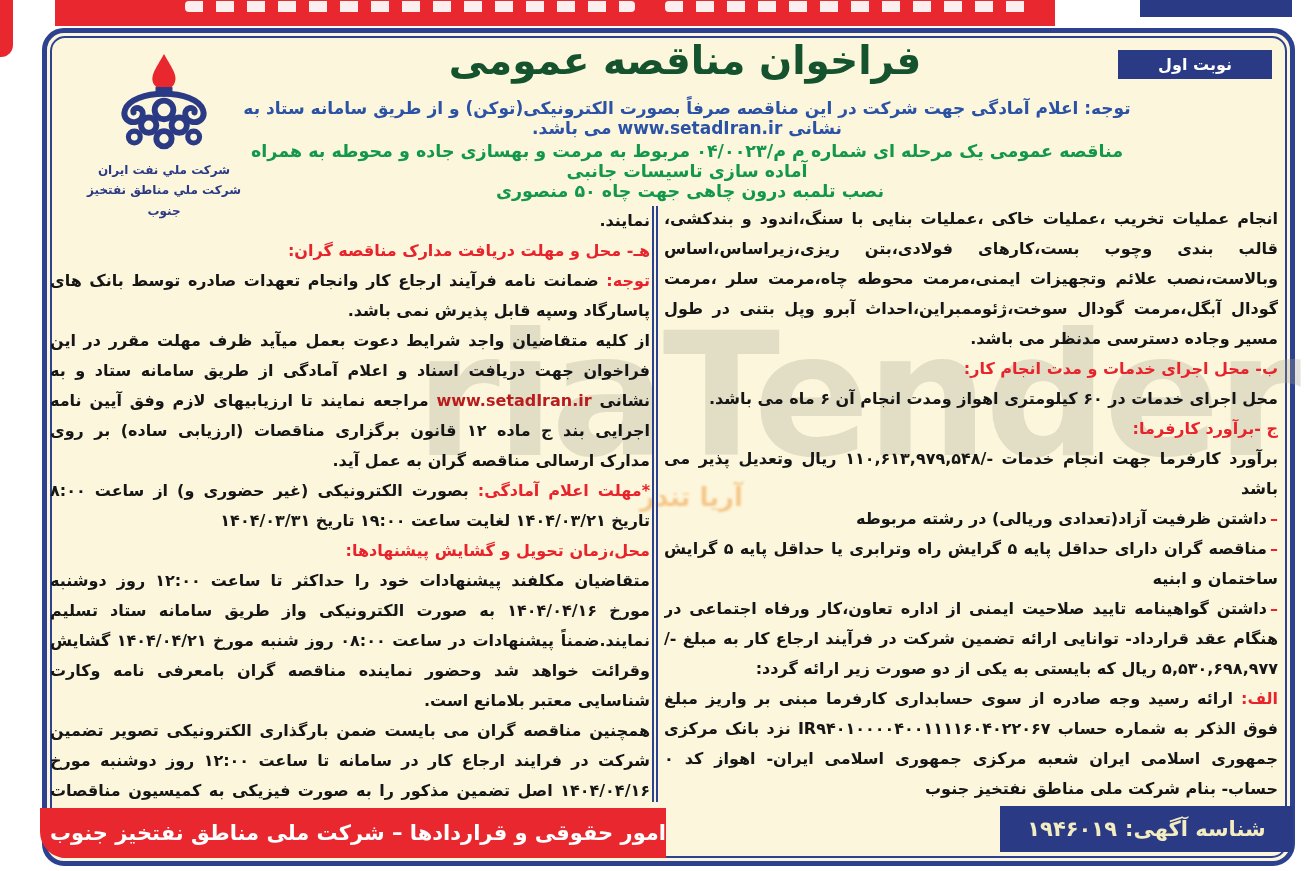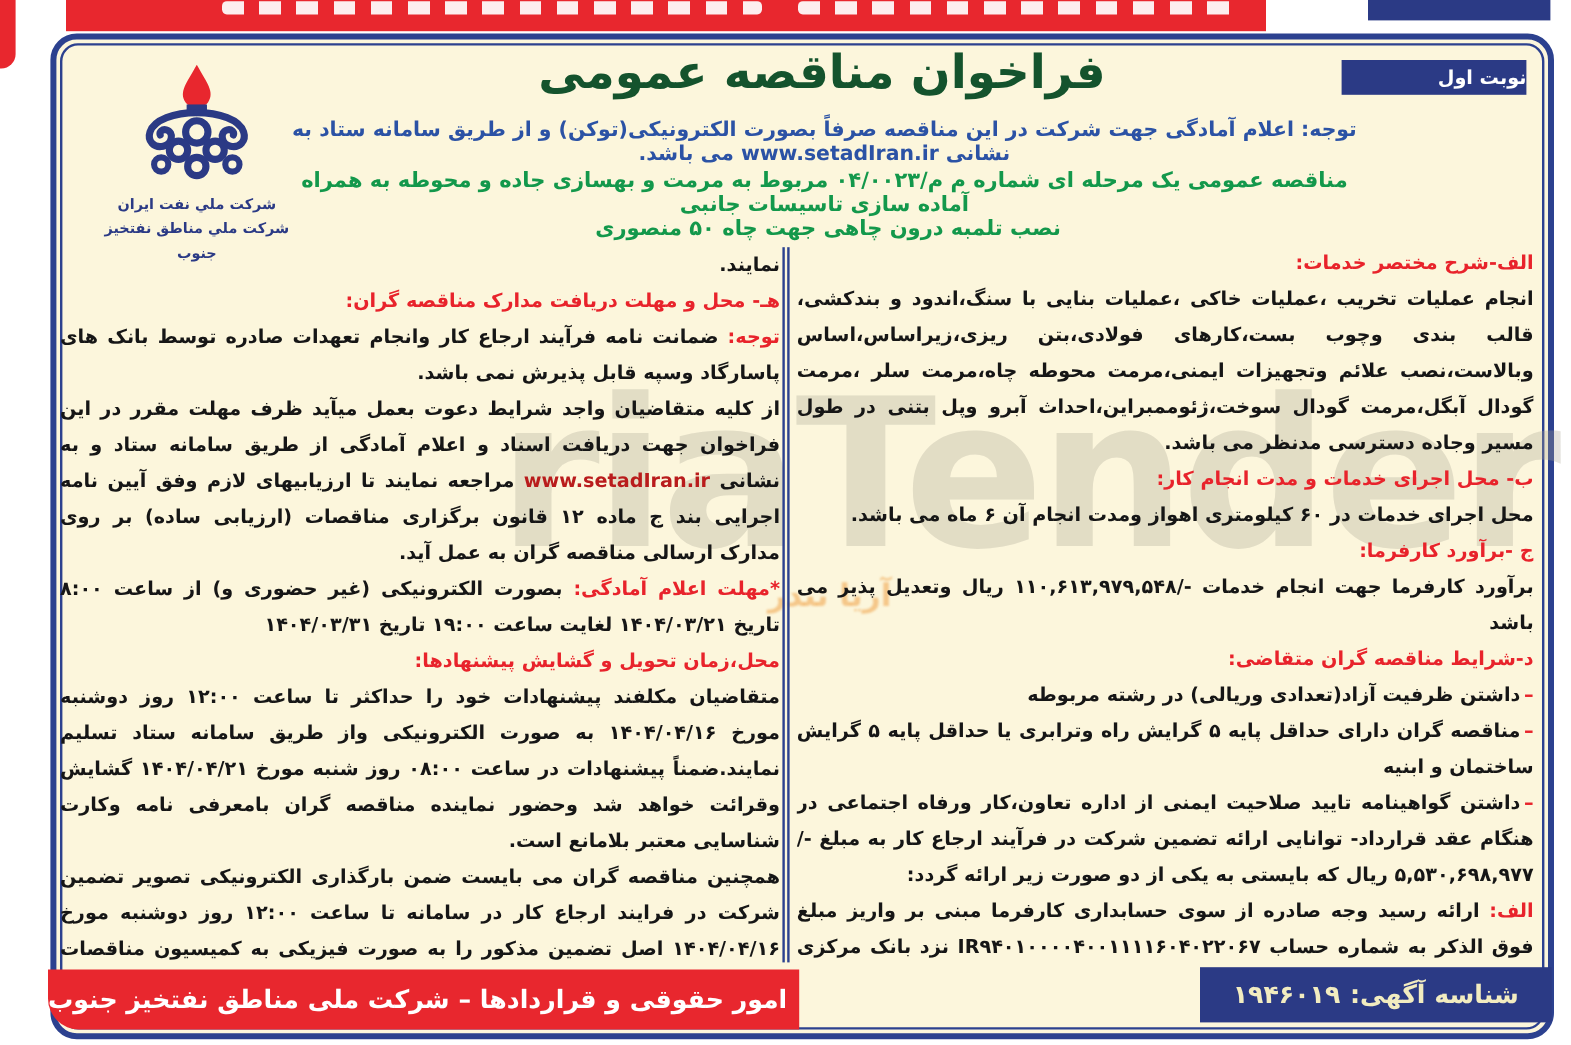--- a/index.html
+++ b/index.html
@@ -16,21 +16,21 @@
   .frame{left:42px;top:28px;width:1253px;height:838px;background:#fcf6dc;
          border:5px solid #2c418f;border-radius:22px;box-sizing:border-box;}
   .frame-inner{position:absolute;inset:3px;border:2px solid #2c418f;border-radius:15px;pointer-events:none;}
   
   .wm-latin{left:415px;top:295px;font-size:172px;font-weight:700;letter-spacing:-4px;
             color:rgba(167,161,146,0.30);white-space:nowrap;}
   .wm-fa{left:640px;top:482px;font-size:26px;font-weight:700;color:rgba(238,148,48,0.48);
          filter:blur(1px);direction:rtl;}
   
   .issue-badge{left:1118px;top:50px;width:154px;height:29px;background:#2b3a85;color:#fff;
-        display:flex;align-items:center;font-size:16px;font-weight:800;direction:rtl;}
+        display:flex;align-items:center;justify-content:center;font-size:16px;font-weight:800;direction:rtl;}
   .title{left:280px;top:38px;width:810px;text-align:center;color:#14532d;
          font-size:39px;font-weight:800;direction:rtl;}
   .attention{left:228px;top:98px;width:918px;text-align:center;color:#2b52a5;
          font-size:17px;font-weight:800;direction:rtl;}
   .green1{left:233px;top:141px;width:908px;text-align:center;color:#13984b;
          font-size:17.5px;font-weight:800;direction:rtl;}
   .green2{left:390px;top:181px;width:600px;text-align:center;color:#13984b;
          font-size:17.5px;font-weight:800;direction:rtl;}
   .logo{left:78px;top:54px;width:172px;text-align:center;}
   .logo-captions{margin-top:2px;color:#2b3a85;font-size:12px;font-weight:700;line-height:1.7;direction:rtl;}
@@ -41,21 +41,21 @@
   .head{color:#e8232b;font-weight:800;}
   .red{color:#e8232b;font-weight:800;}
   .dash{color:#e8232b;font-weight:800;margin-left:3px;}
   .link-red{color:#b91c1c;}
   .col-right{left:664px;top:204px;width:614px;height:600px;}
   .col-left{left:50px;top:206px;width:600px;height:600px;}
   .divider{left:652px;top:206px;width:6px;height:596px;
            border-left:2px solid #2c418f;border-right:2px solid #2c418f;box-sizing:border-box;}
   
   .dept-banner{left:40px;top:808px;width:626px;height:50px;background:#e8272e;color:#ffffff;
-        border-radius:0 0 0 26px;display:flex;align-items:center;justify-content:flex-end;
+        border-radius:0 0 0 26px;display:flex;align-items:center;justify-content:flex-start;
         font-size:21px;font-weight:800;direction:rtl;}
   .adid-badge{left:1000px;top:806px;width:293px;height:46px;background:#2b3a85;color:#f2ecc0;
         display:flex;align-items:center;justify-content:center;gap:8px;
         font-size:21px;font-weight:800;direction:rtl;}
 </style>
 </head>
 <body>
 
 <div class="abs topbar-red">
   <div class="cutmarks" style="left:130px;width:450px;"></div>
@@ -95,27 +95,25 @@
 </div>
 
 <div class="abs title">فراخوان مناقصه عمومی</div>
 <div class="abs attention">توجه: اعلام آمادگی جهت شرکت در این مناقصه صرفاً بصورت الکترونیکی(توکن) و از طریق سامانه ستاد به نشانی www.setadIran.ir می باشد.</div>
 <div class="abs green1">مناقصه عمومی یک مرحله ای شماره م م/۰۴/۰۰۲۳ مربوط به مرمت و بهسازی جاده و محوطه به همراه آماده سازی تاسیسات جانبی</div>
 <div class="abs green2">نصب تلمبه درون چاهی جهت چاه ۵۰ منصوری</div>
 
 <div class="abs divider"></div>
 
 <div class="abs col col-right">
-  <p><span class="head">الف-شرح مختصر خدمات:</span></p>
   <p>انجام عملیات تخریب ،عملیات خاکی ،عملیات بنایی با سنگ،اندود و بندکشی، قالب بندی وچوب بست،کارهای فولادی،بتن ریزی،زیراساس،اساس وبالاست،نصب علائم وتجهیزات ایمنی،مرمت محوطه چاه،مرمت سلر ،مرمت گودال آبگل،مرمت گودال سوخت،ژئوممبراین،احداث آبرو وپل بتنی در طول مسیر وجاده دسترسی مدنظر می باشد.</p>
   <p><span class="head">ب- محل اجرای خدمات و مدت انجام کار:</span></p>
   <p>محل اجرای خدمات در ۶۰ کیلومتری اهواز ومدت انجام آن ۶ ماه می باشد.</p>
   <p><span class="head">ج -برآورد کارفرما:</span></p>
   <p>برآورد کارفرما جهت انجام خدمات -/۱۱۰,۶۱۳,۹۷۹,۵۴۸ ریال وتعدیل پذیر می باشد</p>
-  <p><span class="head">د-شرایط مناقصه گران متقاضی:</span></p>
   <p><span class="dash">–</span><span>داشتن ظرفیت آزاد(تعدادی وریالی) در رشته مربوطه</span></p>
   <p><span class="dash">–</span><span>مناقصه گران دارای حداقل پایه ۵ گرایش راه وترابری یا حداقل پایه ۵ گرایش ساختمان و ابنیه</span></p>
   <p><span class="dash">–</span><span>داشتن گواهینامه تایید صلاحیت ایمنی از اداره تعاون،کار ورفاه اجتماعی در هنگام عقد قرارداد- توانایی ارائه تضمین شرکت در فرآیند ارجاع کار به مبلغ -/۵,۵۳۰,۶۹۸,۹۷۷ ریال که بایستی به یکی از دو صورت زیر ارائه گردد:</span></p>
   <p><span class="red">الف: </span><span>ارائه رسید وجه صادره از سوی حسابداری کارفرما مبنی بر واریز مبلغ فوق الذکر به شماره حساب IR۹۴۰۱۰۰۰۰۴۰۰۱۱۱۱۶۰۴۰۲۲۰۶۷ نزد بانک مرکزی جمهوری اسلامی ایران شعبه مرکزی جمهوری اسلامی ایران- اهواز کد ۰ حساب- بنام شرکت ملی مناطق نفتخیز جنوب</span></p>
 
 </div>
 
 <div class="abs col col-left">
   <p>نمایند.</p>
   <p><span class="head">هـ- محل و مهلت دریافت مدارک مناقصه گران:</span></p>

